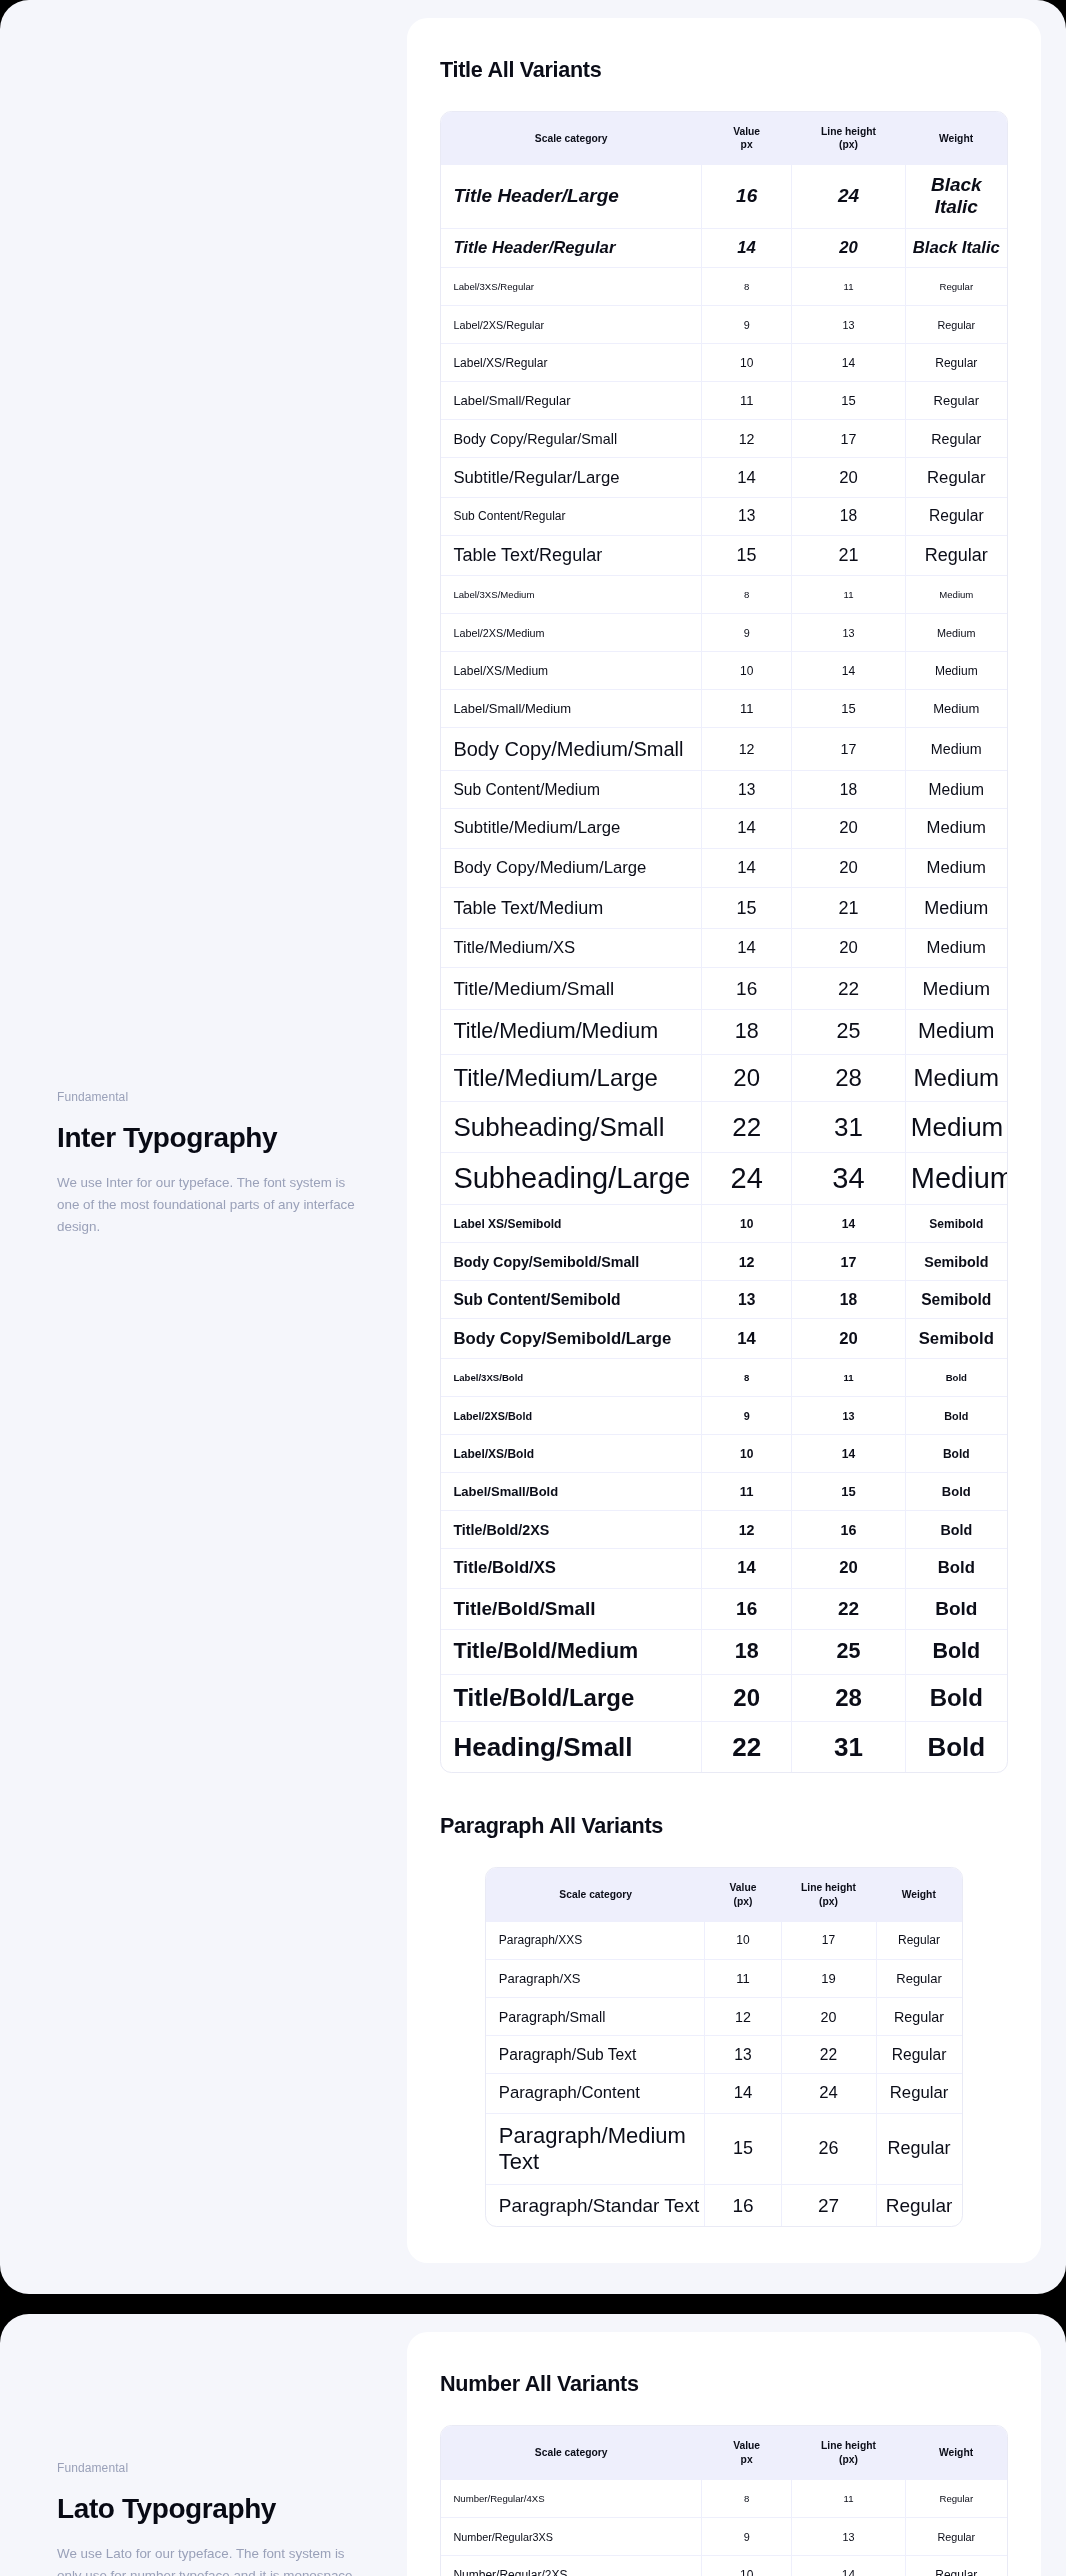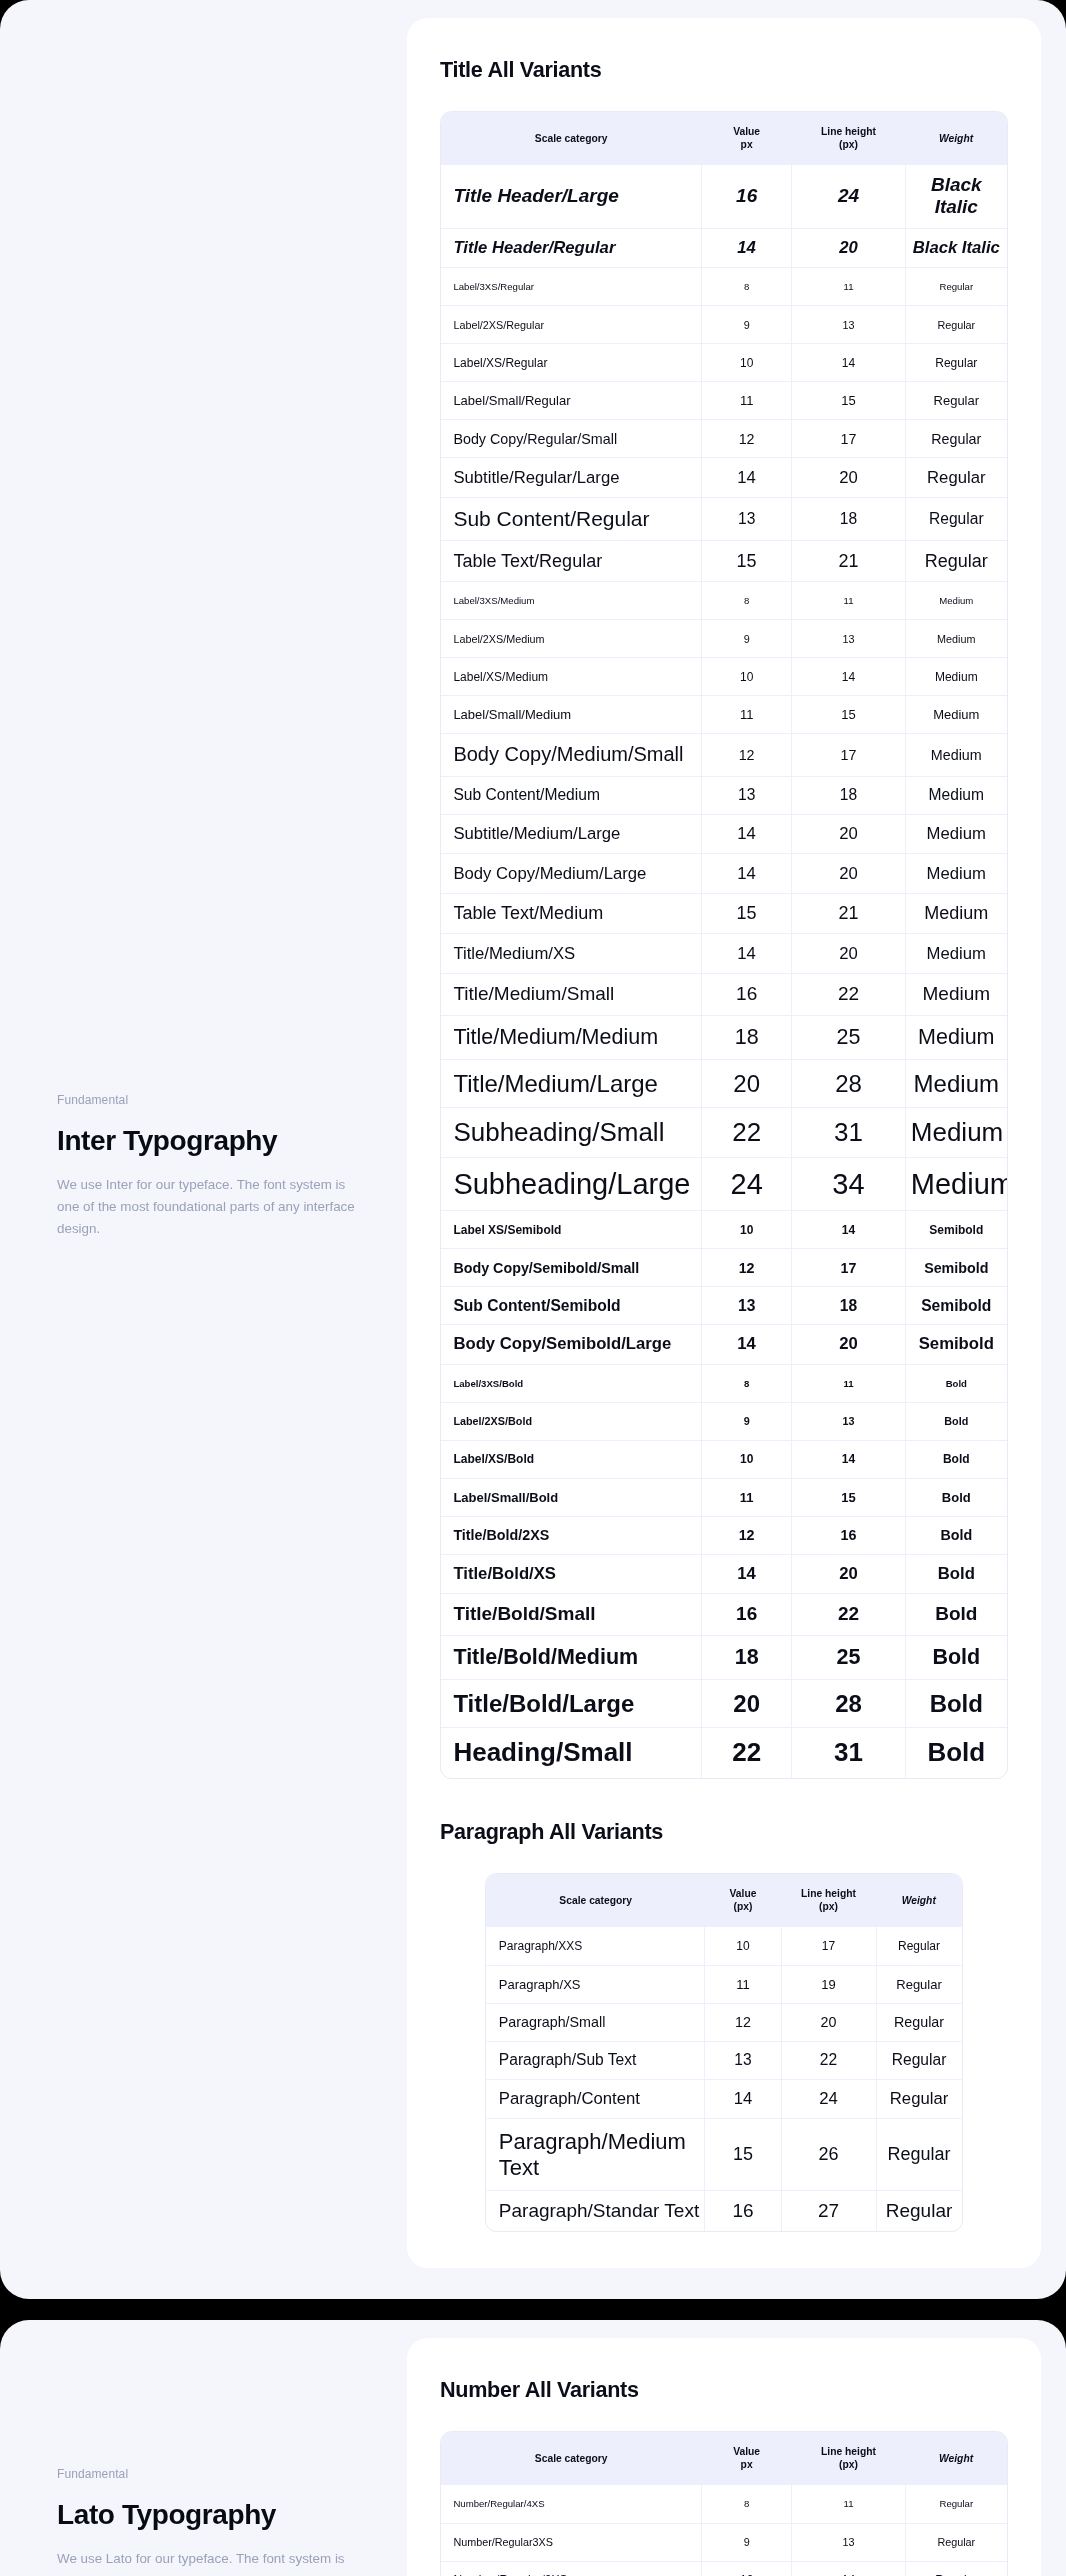--- a/index.html
+++ b/index.html
@@ -120,21 +120,21 @@
     font-size: 10.3px;
     line-height: 13.4px;
     padding: 13.4px 5.2px;
     text-align: center;
     vertical-align: middle;
     border: none;
   }
   thead th.col-scale { width: 46%; }
   thead th.col-value { width: 16%; }
   thead th.col-lh    { width: 20%; }
-  thead th.col-wt    { width: 18%; font-style: italic; }
+  thead th.col-wt    { width: 18%; }
 
   tbody td {
     border-top: 0.5px solid #eeeffc;
     border-left: 0.5px solid #eeeffc;
     padding: 9.3px 5.2px;
     color: #0b0d18;
     vertical-align: middle;
     text-align: center;
     height: 38px;
   }
@@ -218,21 +218,21 @@
                 <td class="w-regular" style="font-size:14.3px">17</td>
                 <td class="w-regular" style="font-size:14.3px">Regular</td>
               </tr>
               <tr>
                 <td class="cell-scale w-regular" style="font-size:16.7px">Subtitle/Regular/Large</td>
                 <td class="w-regular" style="font-size:16.7px">14</td>
                 <td class="w-regular" style="font-size:16.7px">20</td>
                 <td class="w-regular" style="font-size:16.7px">Regular</td>
               </tr>
               <tr>
-                <td class="cell-scale w-regular" style="font-size:21px">Sub Content/Regular</td>
+                <td class="cell-scale w-regular" style="font-size:12px">Sub Content/Regular</td>
                 <td class="w-regular" style="font-size:15.6px">13</td>
                 <td class="w-regular" style="font-size:15.6px">18</td>
                 <td class="w-regular" style="font-size:15.6px">Regular</td>
               </tr>
               <tr>
                 <td class="cell-scale w-regular" style="font-size:18px">Table Text/Regular</td>
                 <td class="w-regular" style="font-size:18px">15</td>
                 <td class="w-regular" style="font-size:18px">21</td>
                 <td class="w-regular" style="font-size:18px">Regular</td>
               </tr>

